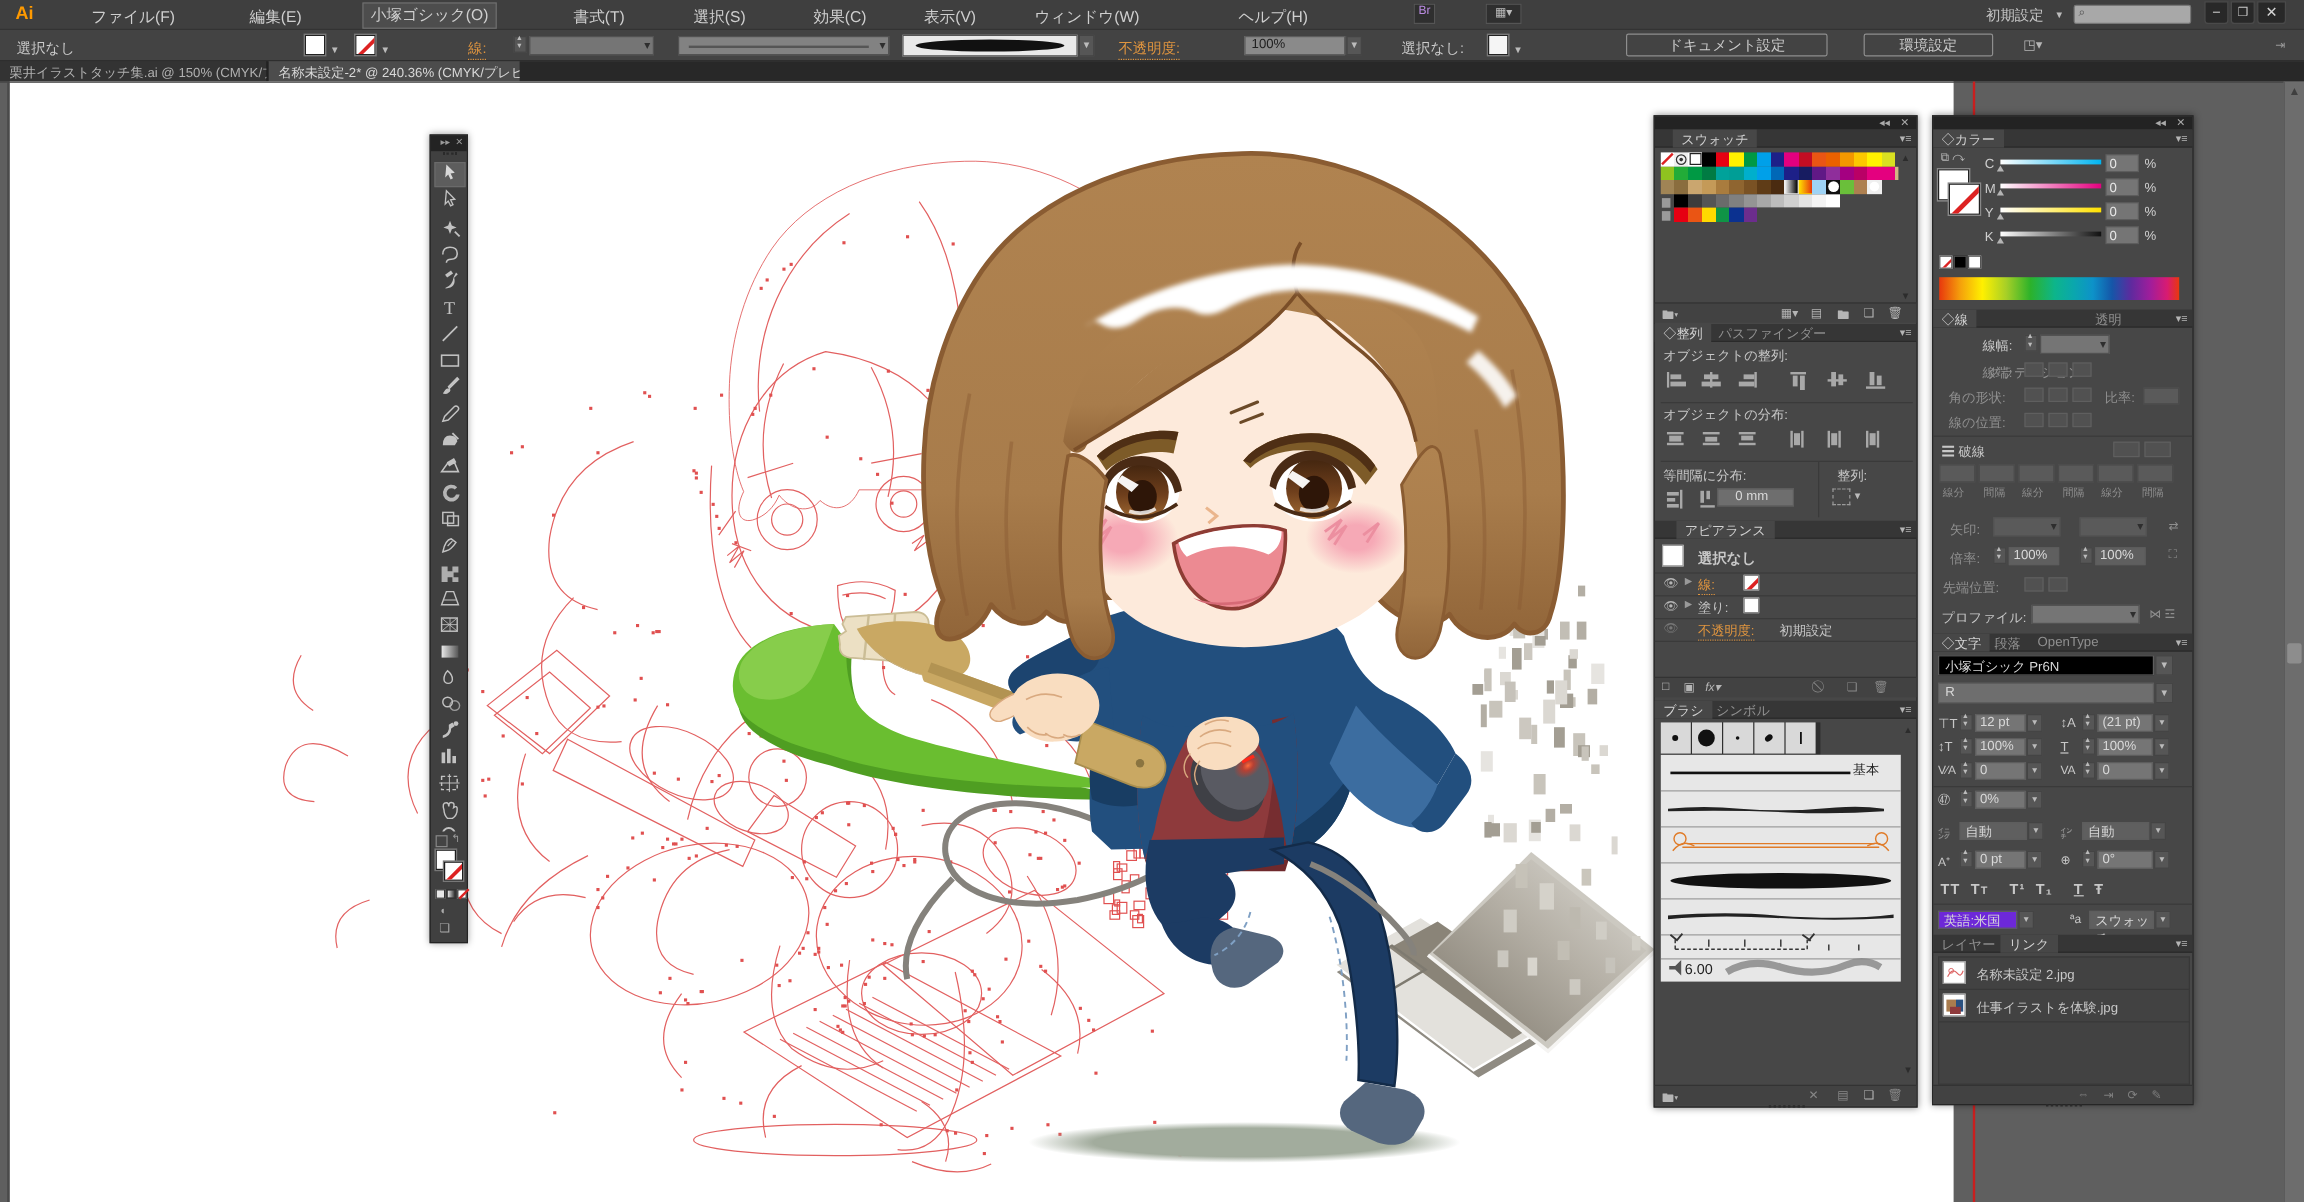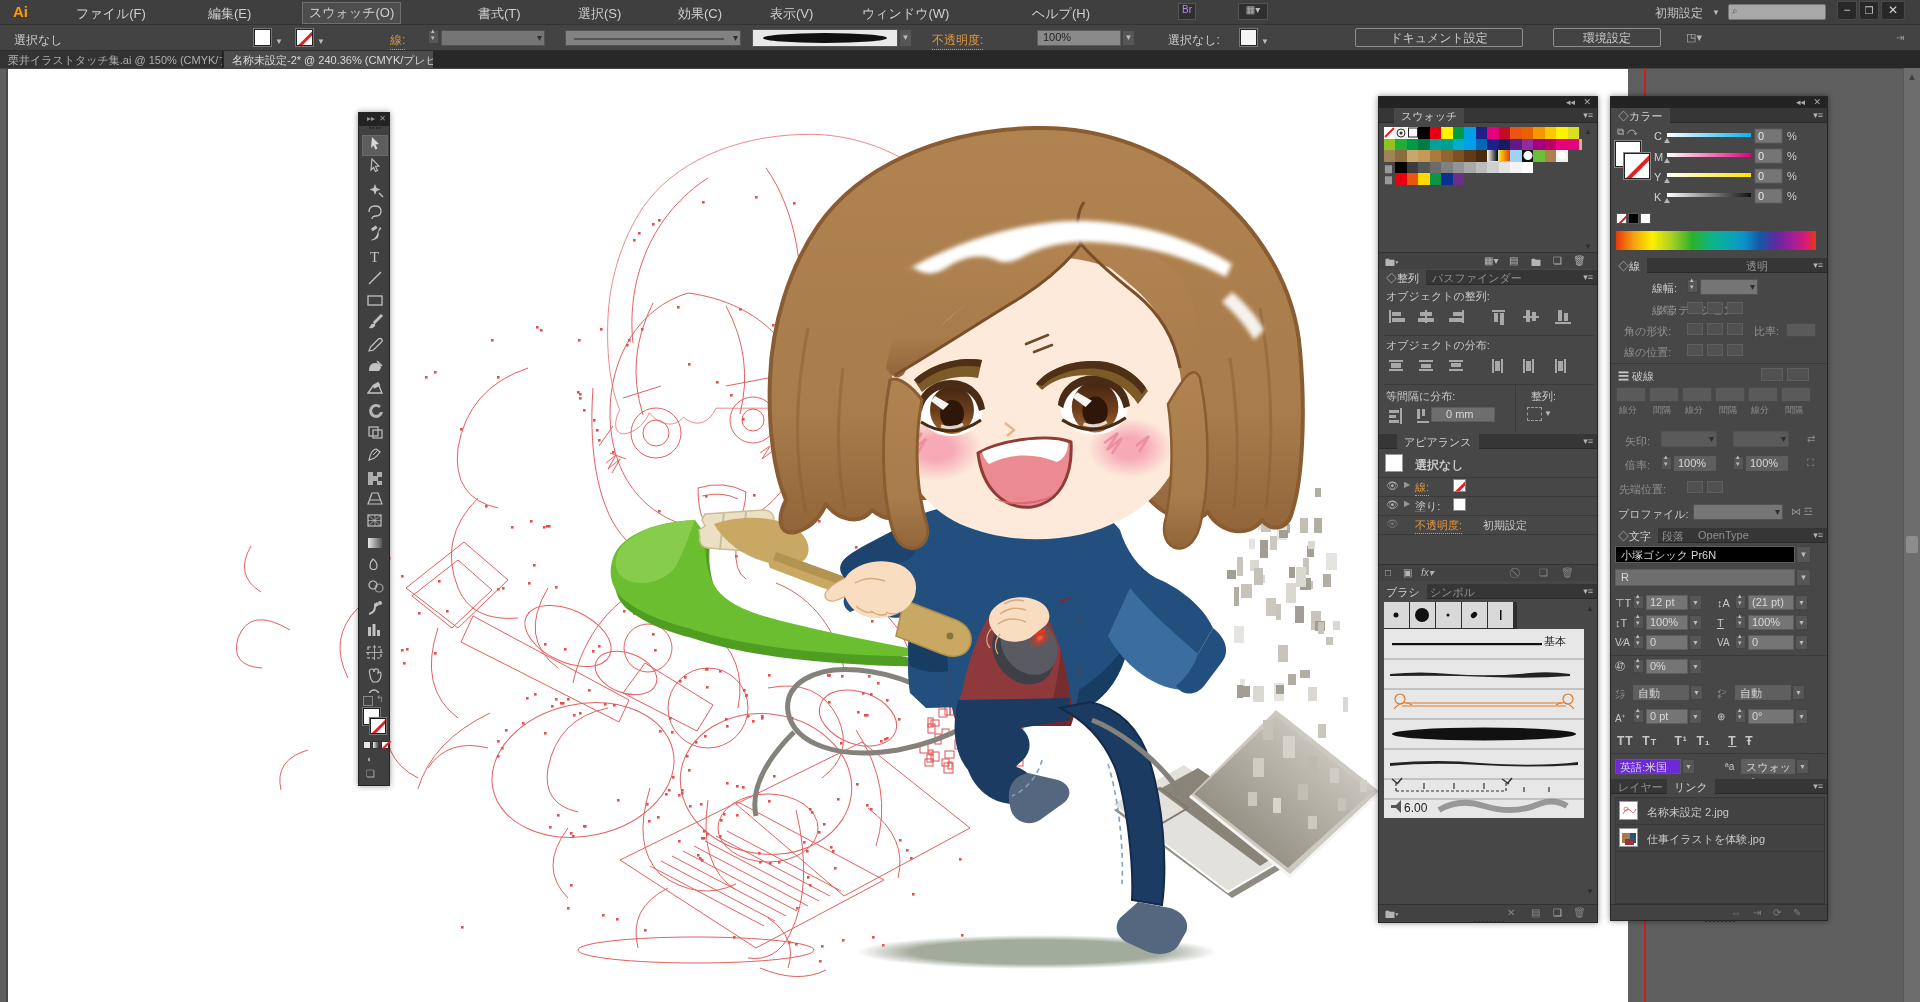--- a/index.html
+++ b/index.html
@@ -37,21 +37,21 @@
 .drop:after { content:"\25BE"; position:absolute; right:2px; top:1px; color:#2e2e2e; font-size:10px; }
 </style>
 </head>
 <body>
 <div id="stage">
 
 <div id="menubar" class="abs">
   <span class="mi" style="left:13px;top:3px;color:#ff9a00;font-weight:bold;font-size:15px;">Ai</span>
   <span class="mi" style="left:76px;">ファイル(F)</span>
   <span class="mi" style="left:208px;">編集(E)</span>
-  <span class="mi" style="left:302px;background:#4d4d4d;border:1px solid #6f6f6f;padding:1px 6px;top:2px;">スウォッチ(O)</span>
+  <span class="mi" style="left:302px;background:#4d4d4d;border:1px solid #6f6f6f;padding:1px 6px;top:2px;">小塚ゴシック(O)</span>
   <span class="mi" style="left:478px;">書式(T)</span>
   <span class="mi" style="left:578px;">選択(S)</span>
   <span class="mi" style="left:678px;">効果(C)</span>
   <span class="mi" style="left:770px;">表示(V)</span>
   <span class="mi" style="left:862px;">ウィンドウ(W)</span>
   <span class="mi" style="left:1032px;">ヘルプ(H)</span>
   <span class="mi" style="left:1178px;top:3px;width:18px;height:17px;background:#2f2f2f;border:1px solid #555;color:#b98ae0;font-size:10px;text-align:center;">Br</span>
   <span class="mi" style="left:1238px;top:3px;width:30px;height:17px;background:#2f2f2f;border:1px solid #555;color:#bbb;font-size:10px;text-align:center;">▦▾</span>
   <span class="mi" style="left:1655px;font-size:12px;color:#c5c5c5;">初期設定</span>
   <span class="mi" style="left:1712px;top:8px;font-size:8px;color:#bbb;">▼</span>

